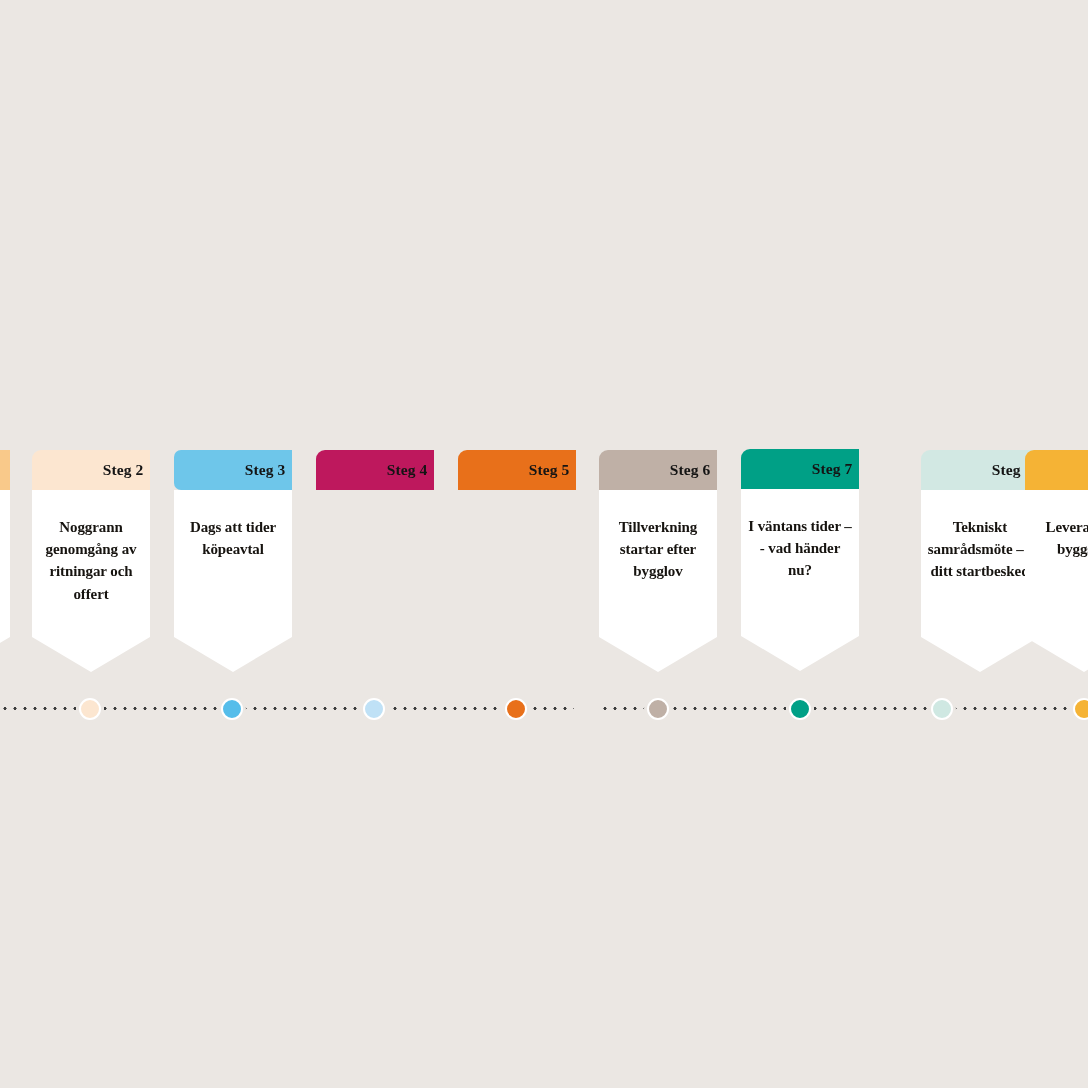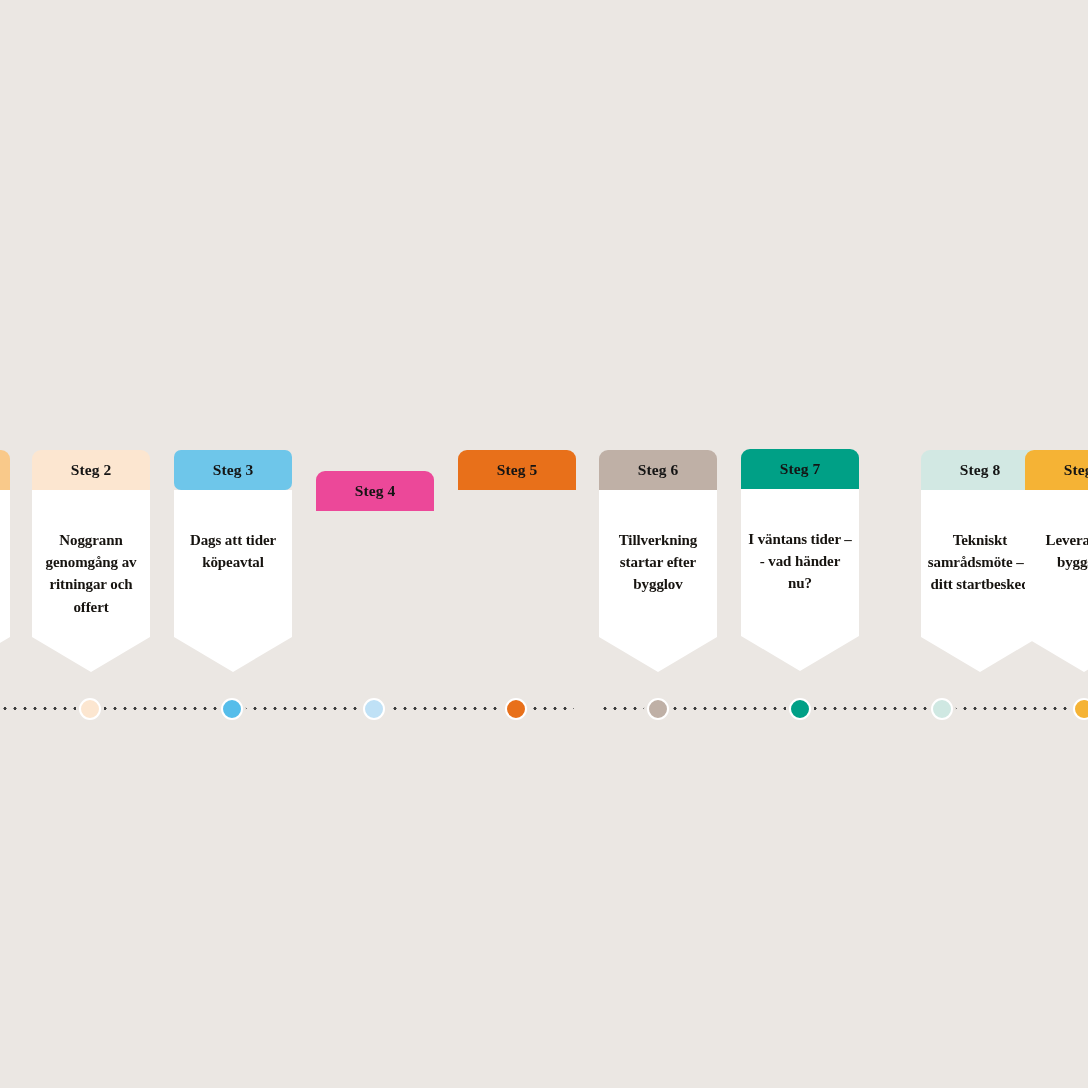--- a/index.html
+++ b/index.html
@@ -56,20 +56,21 @@
   .card-head {
     position: absolute;
     left: 0;
     top: 0;
     width: 118px;
     height: 40px;
     border-radius: 9px 9px 0 0;
     display: flex;
     align-items: center;
     justify-content: center;
+    padding-left: 32px;
   }
   .card-head-label {
     font-size: 15.5px;
     font-weight: bold;
     color: #141414;
     letter-spacing: 0.1px;
     line-height: 1;
   }
   .card-body {
     position: absolute;
@@ -84,21 +85,20 @@
     left: 6px;
     right: 6px;
     top: 32px;
     text-align: center;
     font-size: 15px;
     font-weight: bold;
     color: #16130f;
     line-height: 1.48;
     letter-spacing: -0.1px;
     word-break: break-word;
-    margin-top: 13px;
   }
   
   .card.tall .card-body-text { top: 26px; }
 
   
   .node {
     position: absolute;
     top: 695px;
     width: 28px;
     height: 28px;
@@ -154,21 +154,21 @@
         <span class="card-head-label">Steg 3</span>
       </div>
       <div class="card-body">
         <div class="card-body-text">Dags att tider köpeavtal</div>
       </div>
     </div>
   </div>
 
   <div class="card" style="left:316px;">
     <div class="card-inner">
-      <div class="card-head" style="background:#ec4899;margin-top:21px;">
+      <div class="card-head" style="background:#be185d;">
         <span class="card-head-label">Steg 4</span>
       </div>
     </div>
   </div>
 
   <div class="card" style="left:458px;">
     <div class="card-inner">
       <div class="card-head" style="background:#e8701a;">
         <span class="card-head-label">Steg 5</span>
       </div>

